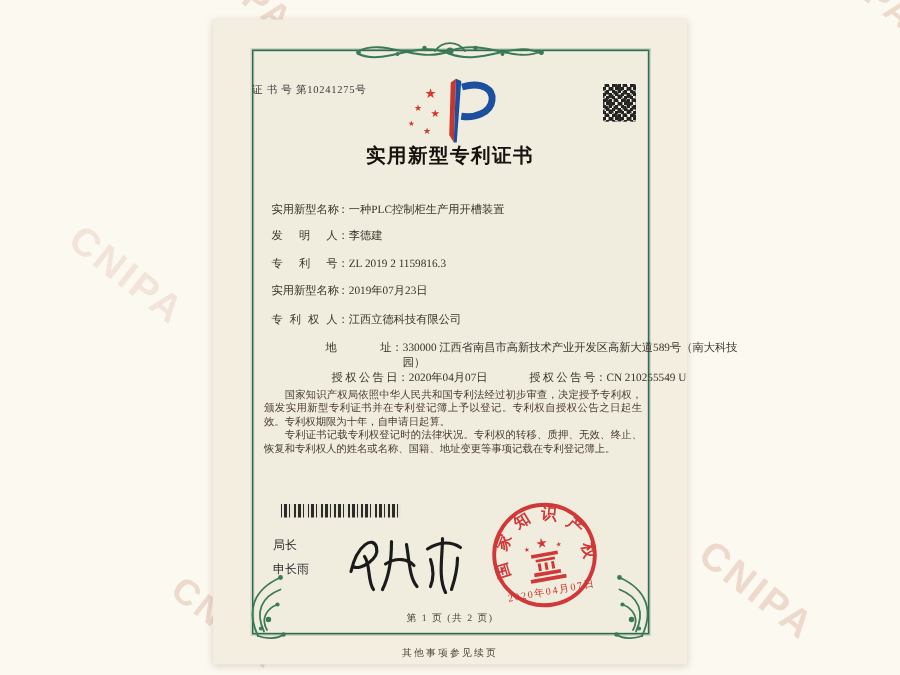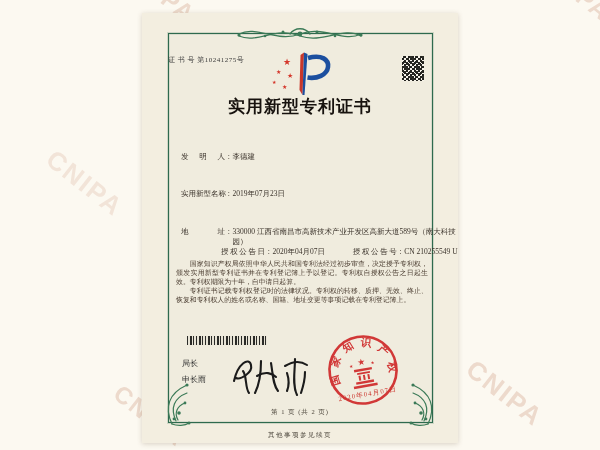--- a/index.html
+++ b/index.html
@@ -11,21 +11,21 @@
   .page{position:absolute;left:142px;top:13px;width:316px;height:430px;background:#f3eee0;
         box-shadow:0 1px 5px rgba(90,70,40,.22);}
   .frame{position:absolute;left:168px;top:33px;width:265px;height:390px;box-sizing:border-box;
          border:1.4px solid #2e6a4e;box-shadow:0 0 0 1px rgba(46,106,78,.18), inset 0 0 0 .5px rgba(46,106,78,.25);
          background:rgba(214,228,210,.10);}
   .cert-no{position:absolute;left:168px;top:55px;font-size:7px;letter-spacing:.5px;color:#3a3a3a;}
   .qr{position:absolute;left:402px;top:56px;width:22px;height:25px;background-color:#f6f3ea;
       background-image:repeating-conic-gradient(#23231f 0 25%,transparent 0 50%),
                        repeating-conic-gradient(#2d2d28 0 25%,transparent 0 50%);
       background-size:4px 4px,6px 5px;background-position:0 0,1px 2px;}
-  .title{position:absolute;left:180px;top:95px;width:240px;text-align:center;font-size:17px;
+  .title{position:absolute;left:180px;top:95px;width:240px;text-align:center;font-size:13px;
          font-weight:bold;letter-spacing:1px;color:#17120e;}
   .field{position:absolute;left:181px;font-size:7.5px;line-height:10px;color:#3b332b;white-space:nowrap;}
   .flabel{display:inline-block;width:44px;text-align:justify;text-align-last:justify;vertical-align:top;}
   .fval{vertical-align:top;}
   .fval-wrap{display:inline-block;width:238px;white-space:normal;vertical-align:top;}
   .paras{position:absolute;left:176px;top:259px;width:252px;font-size:6.9px;line-height:9.1px;
          text-align:justify;color:#4a3c30;}
   .paras p{margin:0;text-indent:2em;}
   .barcode{position:absolute;left:187px;top:336px;width:80px;height:9px;
            background:repeating-linear-gradient(90deg,#2b2b28 0 1.2px,#e8e4d6 1.2px 2.6px,
@@ -115,27 +115,36 @@
     </g>
     <polygon points="29.5,6 33,3.5 31.5,46 28.5,41" fill="#c8372b"></polygon>
     <polygon points="33,3.5 36.5,5 33.5,46 31.5,46" fill="#1c4f9f"></polygon>
     <path d="M37 9 C51 5 58 11 57 18 C56 26 46 30 36.5 28.5" fill="none" stroke="#1c4f9f" stroke-width="4.6"></path>
   </svg>
 
   <div class="qr"></div>
 
   <div class="title">实用新型专利证书</div>
 
+  <div class="field" style="top:135px;">
+    <span class="flabel">实用新型名称</span>：<span class="fval">一种PLC控制柜生产用开槽装置</span>
+  </div>
   <div class="field" style="top:152px;">
     <span class="flabel">发明人</span>：<span class="fval">李德建</span>
   </div>
+  <div class="field" style="top:170.5px;">
+    <span class="flabel">专利号</span>：<span class="fval">ZL 2019 2 1159816.3</span>
+  </div>
   <div class="field" style="top:189px;">
     <span class="flabel">实用新型名称</span>：<span class="fval">2019年07月23日</span>
   </div>
-  <div class="field" style="top:227px;">
+  <div class="field" style="top:208px;">
+    <span class="flabel">专利权人</span>：<span class="fval">江西立德科技有限公司</span>
+  </div>
+  <div class="field" style="top:227px;margin-left:36px;">
     <span class="flabel">地址</span>：<span class="fval-wrap">330000 江西省南昌市高新技术产业开发区高新大道589号（南大科技园）</span>
   </div>
   <div class="field" style="top:247px;margin-left:40px;">
     <span class="flabel">授权公告日</span>：<span class="fval">2020年04月07日</span>
     <span style="display:inline-block;width:24px;"></span>
     <span class="flabel">授权公告号</span>：<span class="fval">CN 210255549 U</span>
   </div>
 
   <div class="paras">
     <p>国家知识产权局依照中华人民共和国专利法经过初步审查，决定授予专利权，颁发实用新型专利证书并在专利登记簿上予以登记。专利权自授权公告之日起生效。专利权期限为十年，自申请日起算。</p>

